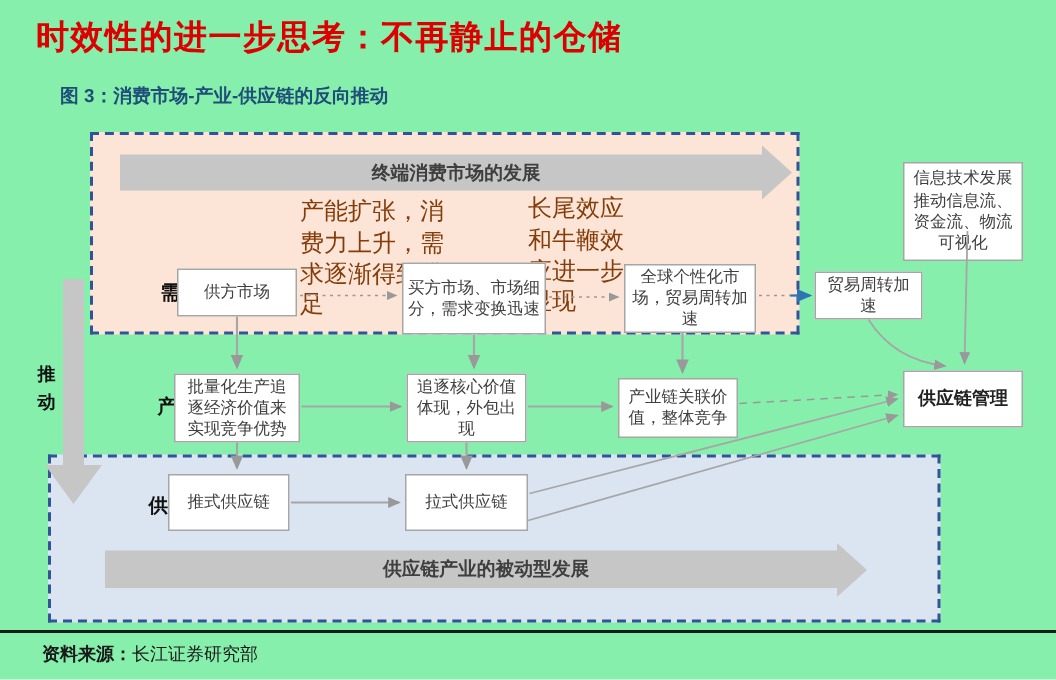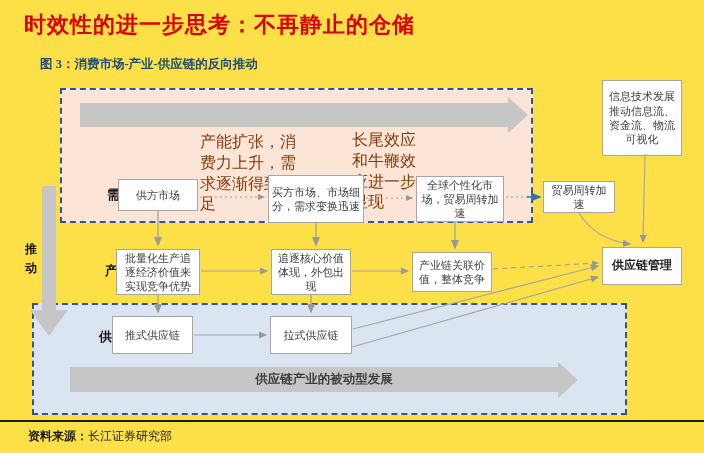--- a/index.html
+++ b/index.html
@@ -1,17 +1,17 @@
 <!DOCTYPE html>
 <html><head>
 <meta charset="utf-8">
 <style>
   html,body{margin:0;padding:0;background:#fff;}
-  #page{position:relative;width:704px;height:453px;background:#fde047;overflow:hidden;
-        font-family:Liberation Serif, serif;}
+  #page{position:relative;width:704px;height:453px;background:#86efac;overflow:hidden;
+        font-family:Liberation Sans, sans-serif;}
   .abs{position:absolute;}
   #title{left:24px;top:10px;font-size:22px;font-weight:bold;color:#dd0000;letter-spacing:1px;}
   #caption{left:24px;top:56px;font-size:12.5px;font-weight:bold;color:#1f4e79;margin-left:16px;}
   
   .region{position:absolute;border:2px dashed #2f5597;box-sizing:border-box;}
   #region-demand{left:60px;top:88px;width:473px;height:135px;background:#fce4d6;}
   #region-supply{left:32px;top:303px;width:595px;height:112px;background:#dbe5f1;}
   
   .harrow{position:absolute;}
   .harrow .shaft{position:absolute;left:0;top:8px;background:#c6c6c6;}
@@ -46,20 +46,21 @@
 
   <div id="title" class="abs">时效性的进一步思考：不再静止的仓储</div>
   <div id="caption" class="abs">图 3：消费市场-产业-供应链的反向推动</div>
 
   <div id="region-demand" class="region"></div>
   <div id="region-supply" class="region"></div>
 
   <div class="harrow" style="left:80px;top:95px;width:448px;height:41px;">
     <div class="shaft" style="width:428px;height:24px;"></div>
     <div class="head" style="left:428px;top:2px;"></div>
+    <div class="lbl" style="top:12px;">终端消费市场的发展</div>
   </div>
 
   <div class="harrow" style="left:70px;top:359px;width:508px;height:41px;">
     <div class="shaft" style="width:488px;height:25px;"></div>
     <div class="head" style="left:488px;top:2.5px;"></div>
     <div class="lbl" style="top:12px;">供应链产业的被动型发展</div>
   </div>
 
   <div id="push-shaft" class="abs"></div>
   <div id="push-head" class="abs"></div>
@@ -74,21 +75,21 @@
 
   <div class="node" style="left:118px;top:179px;width:80px;height:32px;">供方市场</div>
   <div class="node" style="left:268px;top:175px;width:96px;height:48px;">买方市场、市场细分，需求变换迅速</div>
   <div class="node" style="left:416px;top:176px;width:88px;height:46px;">全球个性化市场，贸易周转加速</div>
   <div class="node" style="left:116px;top:249px;width:84px;height:46px;">批量化生产追逐经济价值来实现竞争优势</div>
   <div class="node" style="left:271px;top:249px;width:80px;height:46px;">追逐核心价值体现，外包出现</div>
   <div class="node" style="left:412px;top:252px;width:80px;height:40px;">产业链关联价值，整体竞争</div>
   <div class="node" style="left:112px;top:316px;width:81px;height:38px;">推式供应链</div>
   <div class="node" style="left:270px;top:316px;width:82px;height:38px;">拉式供应链</div>
   <div class="node" style="left:543px;top:181px;width:72px;height:32px;">贸易周转加速</div>
-  <div class="node" style="left:602px;top:80px;width:80px;height:76px;">信息技术发展推动信息流、资金流、物流可视化</div>
+  <div class="node" style="left:602px;top:108px;width:80px;height:66px;">信息技术发展推动信息流、资金流、物流可视化</div>
   <div class="node" style="left:602px;top:247px;width:80px;height:38px;font-weight:bold;font-size:12px;color:#222;">供应链管理</div>
 
   <svg class="connectors" width="704" height="453">
     <defs>
       <marker id="ag" markerWidth="8" markerHeight="8" refX="6" refY="3" orient="auto">
         <path d="M0,0 L7,3 L0,6 Z" fill="#999"></path>
       </marker>
       <marker id="ab" markerWidth="8" markerHeight="8" refX="6" refY="3" orient="auto">
         <path d="M0,0 L7,3 L0,6 Z" fill="#2e74b5"></path>
       </marker>

